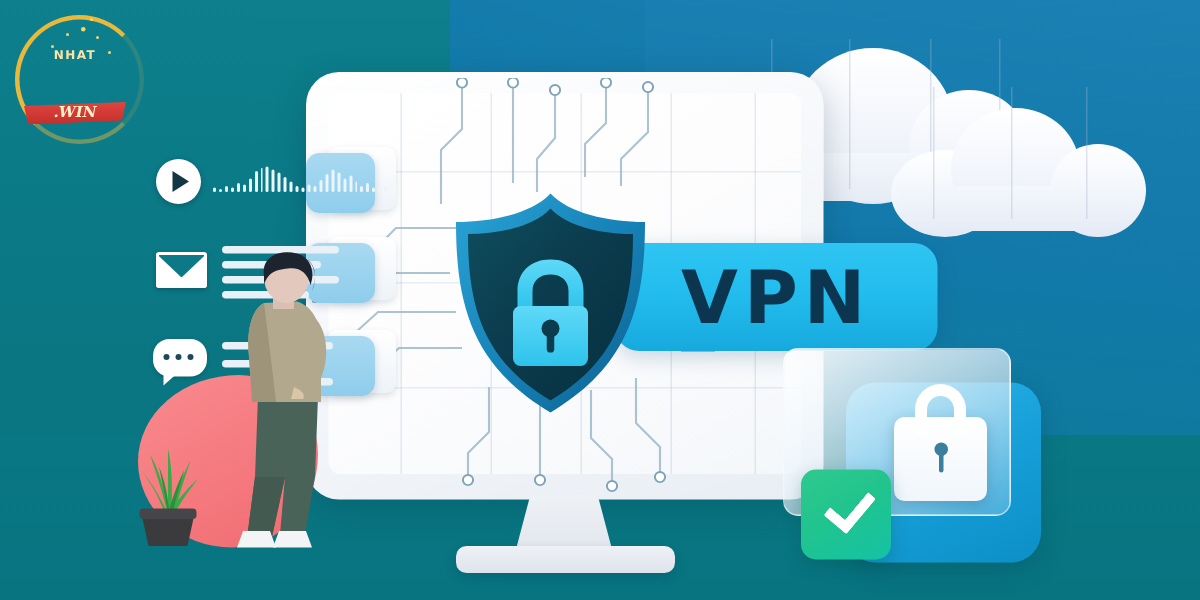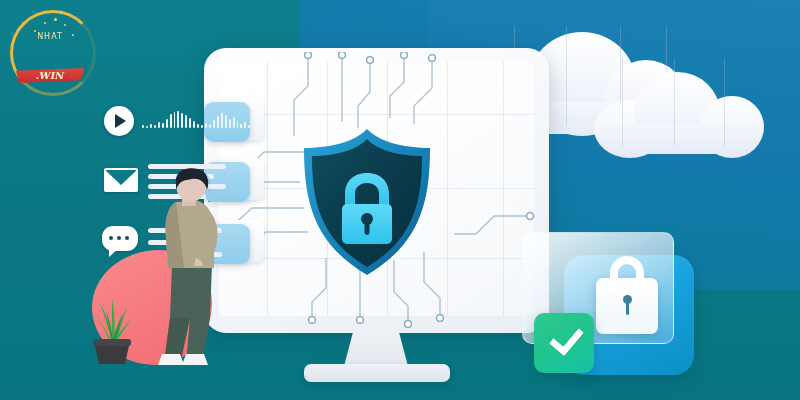--- a/index.html
+++ b/index.html
@@ -208,21 +208,21 @@
   }
   .logo-sun{
     position:absolute;left:14px;top:40px;width:64px;text-align:center;
     font-family:"DejaVu Sans", sans-serif;font-weight:bold;font-size:25px;
     color:#f3c93f;letter-spacing:1px;
     text-shadow:0 1px 0 #a8761a,0 2px 2px rgba(0,0,0,.35);
     line-height:1;
   }
   .logo-nhat{
     position:absolute;left:14px;top:28px;width:64px;text-align:center;
-    font-family:"DejaVu Sans", sans-serif;font-weight:normal;font-size:8px;
+    font-family:"DejaVu Sans", sans-serif;font-weight:bold;font-size:8px;
     color:#f7e4a6;letter-spacing:1px;
   }
   .logo-ribbon{
     position:absolute;left:12px;top:64px;width:68px;height:15px;
     background:linear-gradient(180deg,#e0453f 0%,#c32f2c 100%);
     clip-path:polygon(0 18%,100% 0,96% 82%,4% 100%);
   }
   .logo-win{
     position:absolute;left:12px;top:64px;width:68px;height:15px;
     text-align:center;line-height:15px;
@@ -305,20 +305,23 @@
       <circle cx="196" cy="3" r="3.4"></circle>
       <circle cx="224" cy="6" r="3.4"></circle>
       <circle cx="104" cy="268" r="3.4"></circle>
       <circle cx="152" cy="268" r="3.4"></circle>
       <circle cx="200" cy="272" r="3.4"></circle>
       <circle cx="232" cy="266" r="3.4"></circle>
       <circle cx="322" cy="164" r="3.4"></circle>
     </g>
   </svg>
 
+  <div class="vpn-pill">
+    <span class="vpn-text">VPN</span>
+  </div>
 
   <div class="shield-wrap">
     <svg viewBox="0 0 144 152" width="144" height="152">
       <defs>
         <linearGradient id="shGrad" x1="0" y1="0" x2="1" y2="1">
           <stop offset="0%" stop-color="#0e4e5f"></stop>
           <stop offset="45%" stop-color="#0b3c4d"></stop>
           <stop offset="100%" stop-color="#07303f"></stop>
         </linearGradient>
         <linearGradient id="shEdge" x1="0" y1="0" x2="1" y2="1">

